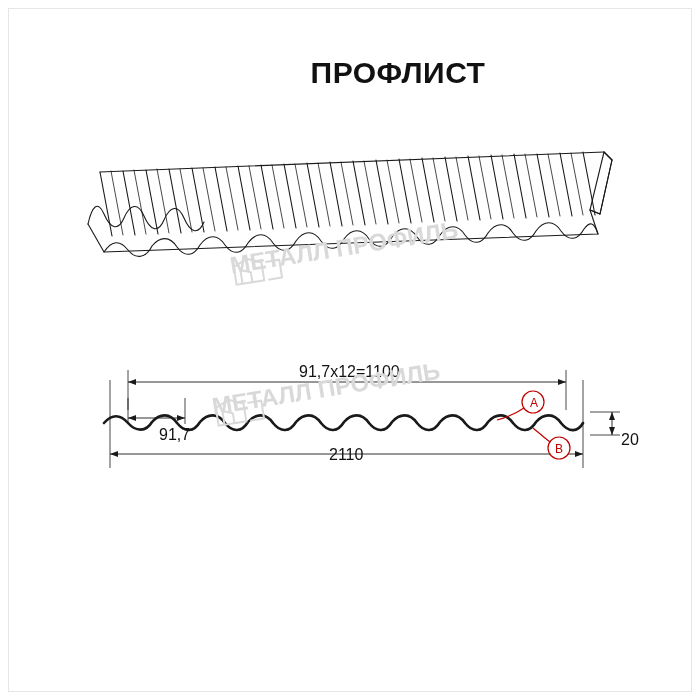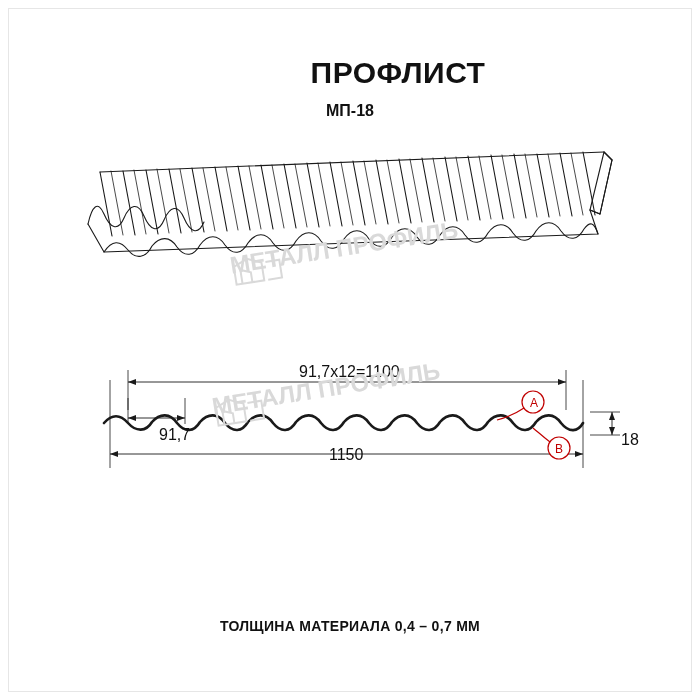--- a/index.html
+++ b/index.html
@@ -111,21 +111,20 @@
   }
 </style>
 </head>
 <body>
 
 <div class="page">
 
   <div class="frame"></div>
 
   <div class="title">ПРОФЛИСТ</div>
-  <div class="subtitle">МП-18</div>
 
   <svg class="svg-layer" width="700" height="320" viewBox="0 0 700 320" style="top:0;left:0;">
     <g fill="none" stroke="#1a1a1a" stroke-width="1.1" stroke-linejoin="round" stroke-linecap="round">
 
       <path d="M88 224 L100 172 L604 152 L590 210 Z" stroke="none" fill="#ffffff"></path>
 
       <path d="M100 172 L604 152"></path>
 
       <path d="M604 152 L612 160 L600 214 L590 210 Z" fill="#ffffff"></path>
       <path d="M604 152 L612 160"></path>
@@ -275,30 +274,29 @@
       <circle cx="533" cy="52" r="11" stroke="#c00000" stroke-width="1.2" fill="#ffffff"></circle>
       <path d="M524 58 C 512 66, 505 68, 497 70" stroke="#c00000" stroke-width="1.2" fill="none"></path>
 
       <circle cx="559" cy="98" r="11" stroke="#c00000" stroke-width="1.2" fill="#ffffff"></circle>
       <path d="M550 92 C 542 86, 538 82, 533 78" stroke="#c00000" stroke-width="1.2" fill="none"></path>
     </g>
   </svg>
 
   <div class="dim-label" style="left:299px; top:363px;">91,7x12=1100</div>
   <div class="dim-label" style="left:159px; top:390px;margin-top:36px;">91,7</div>
-  <div class="dim-label" style="left:329px; top:446px;">1150</div>
-  <div class="dim-label" style="left:621px; top:431px;">18</div>
+  <div class="dim-label" style="left:329px; top:446px;">2110</div>
+  <div class="dim-label" style="left:621px; top:431px;">20</div>
 
   <div class="marker-label" style="left:530px; top:396px;">A</div>
   <div class="marker-label" style="left:555px; top:442px;">B</div>
 
   <svg class="wm-logo" width="60" height="44" viewBox="0 0 60 44" style="left:208px; top:397px; transform:rotate(-9deg); transform-origin:left top;">
     <g fill="none" stroke="#d9d9d9" stroke-width="2">
       <path d="M6 30 L6 12 L20 6 L34 12 L34 30 Z"></path>
       <path d="M12 30 L12 16 L22 20 L22 30"></path>
       <path d="M38 12 L52 12 L52 30 L38 30"></path>
     </g>
   </svg>
   <div class="wm wm2">МЕТАЛЛ ПРОФИЛЬ</div>
 
-  <div class="footer-note">ТОЛЩИНА МАТЕРИАЛА 0,4 – 0,7 ММ</div>
 
 </div>
 
 </body></html>

